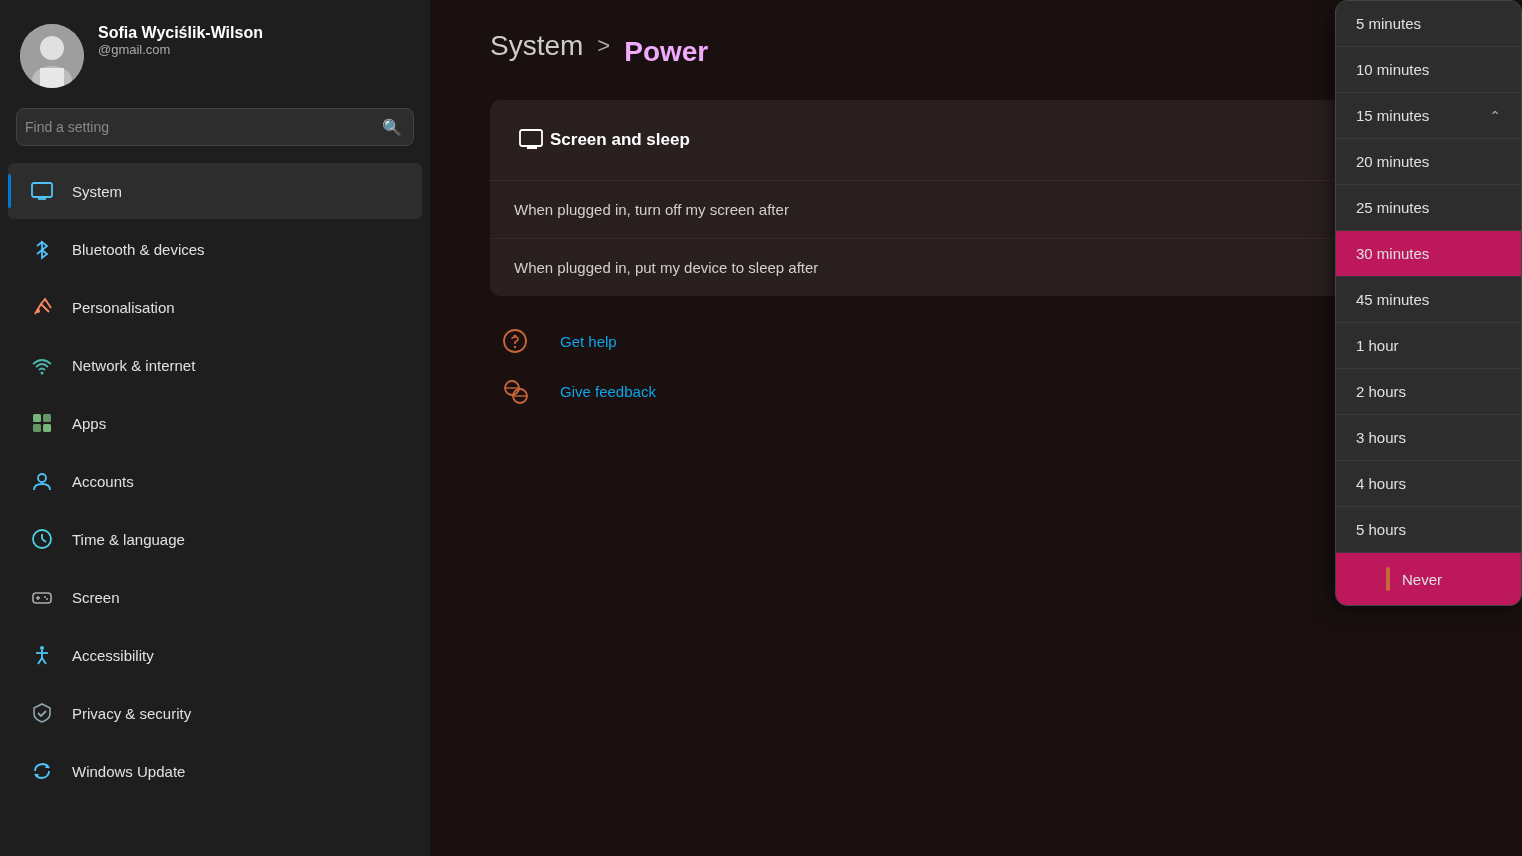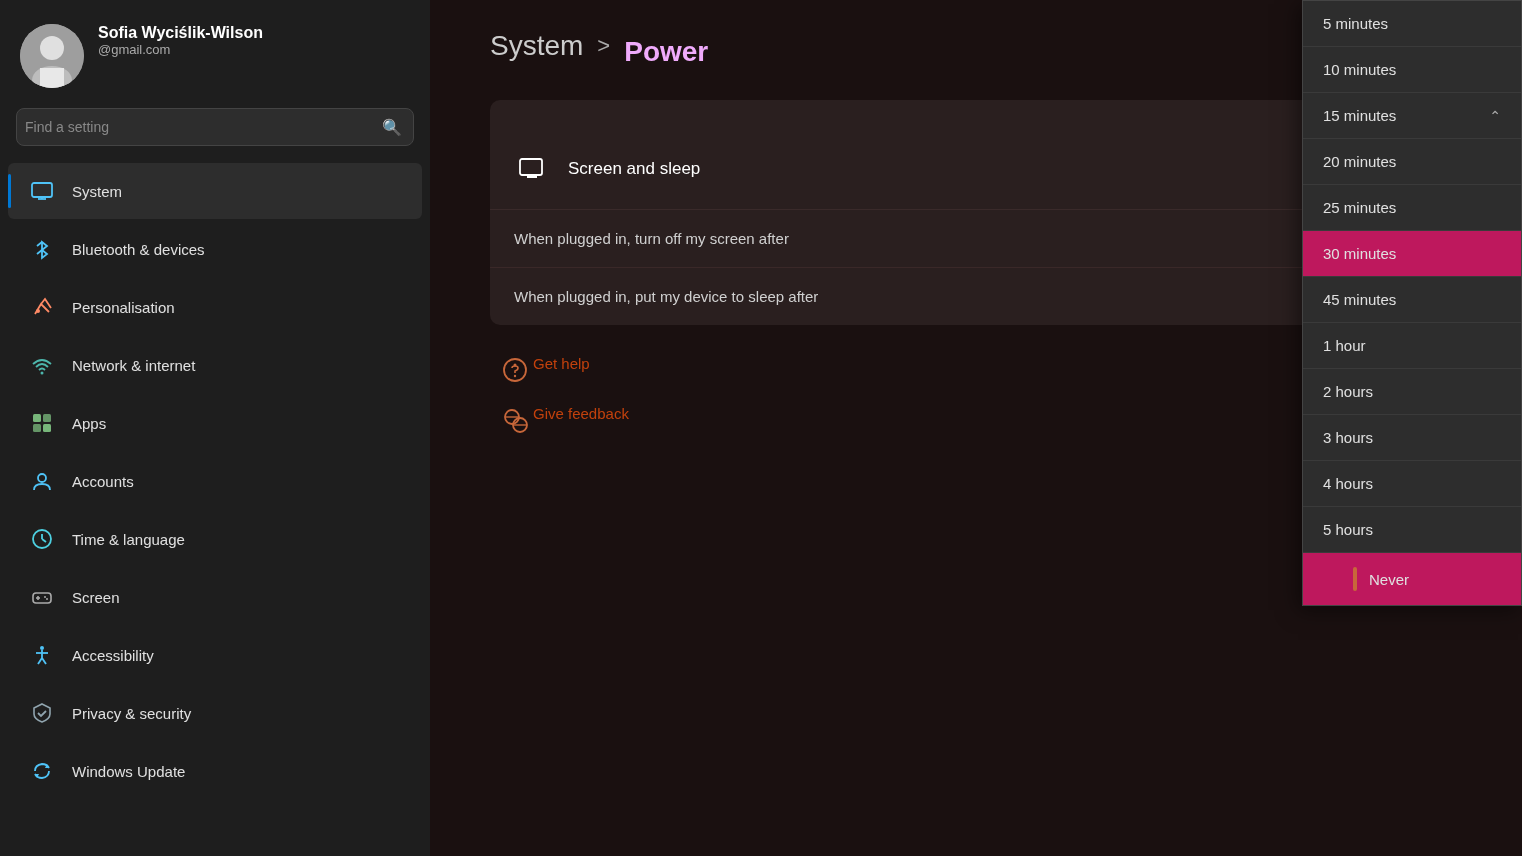--- a/index.html
+++ b/index.html
@@ -170,27 +170,25 @@
     .section-card {
       background: #2a1f1f;
       border-radius: 10px;
       margin-bottom: 20px;
       overflow: hidden;
     }
 
     .section-header {
       display: flex;
       align-items: center;
-      gap: 18px;
       padding: 22px 24px;
       font-size: 17px;
-      font-weight: 400;
+      font-weight: 700;
       color: #fff;
       border-bottom: 1px solid #3a2a2a;
-      margin-top: 29px;
     }
 
     .section-header-icon {
       width: 36px;
       height: 36px;
       display: flex;
       align-items: center;
       justify-content: center;
       color: #fff;
     }
@@ -212,44 +210,45 @@
     .help-links {
       display: flex;
       flex-direction: column;
       gap: 20px;
       margin-top: 30px;
       padding-left: 10px;
     }
 
     .help-link {
       display: flex;
-      gap: 3px;
-      color: #c2410c;
+      align-items: center;
+      gap: 30px;
+      color: #0ea5e9;
       font-size: 15px;
       cursor: pointer;
       text-decoration: none;
     }
 
     .help-link-icon {
       width: 30px;
       height: 30px;
       display: flex;
       align-items: center;
       justify-content: center;
     }
 
     
     .dropdown-panel {
       position: absolute;
       right: 0;
       top: 0;
-      width: 220px;
+      width: 187px;
       background: #2d2d2d;
       border: 1px solid #444;
-      border-radius: 0;
+      border-radius: 12px;
       z-index: 100;
       overflow: hidden;
       box-shadow: -4px 4px 20px rgba(0,0,0,0.5);
     }
 
     .dropdown-item {
       display: flex;
       align-items: center;
       justify-content: space-between;
       padding: 14px 20px;

